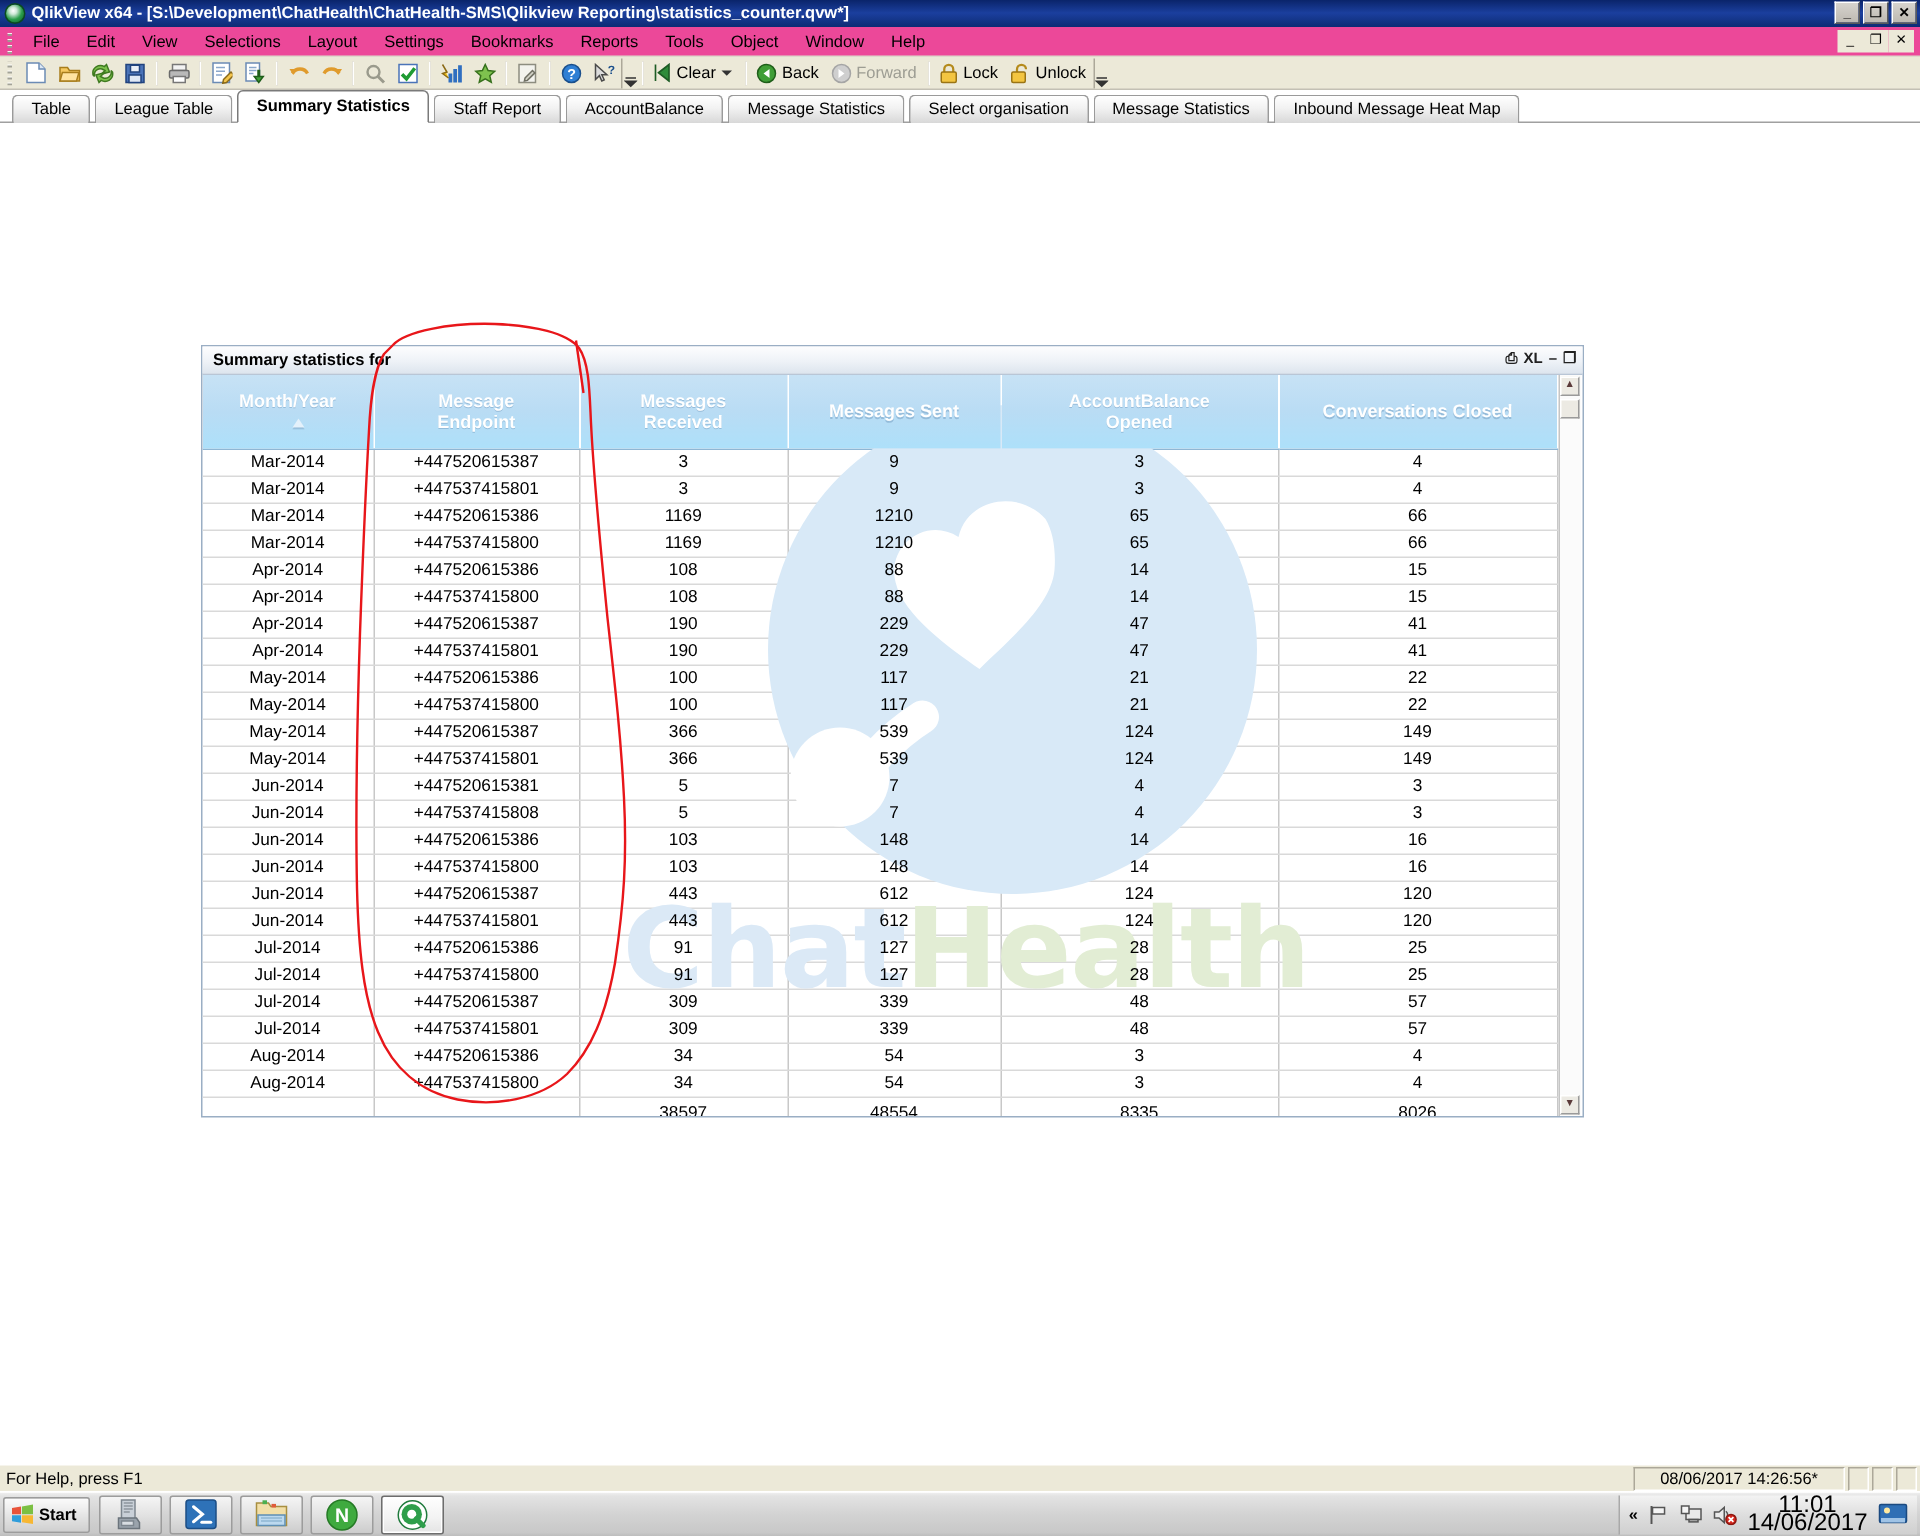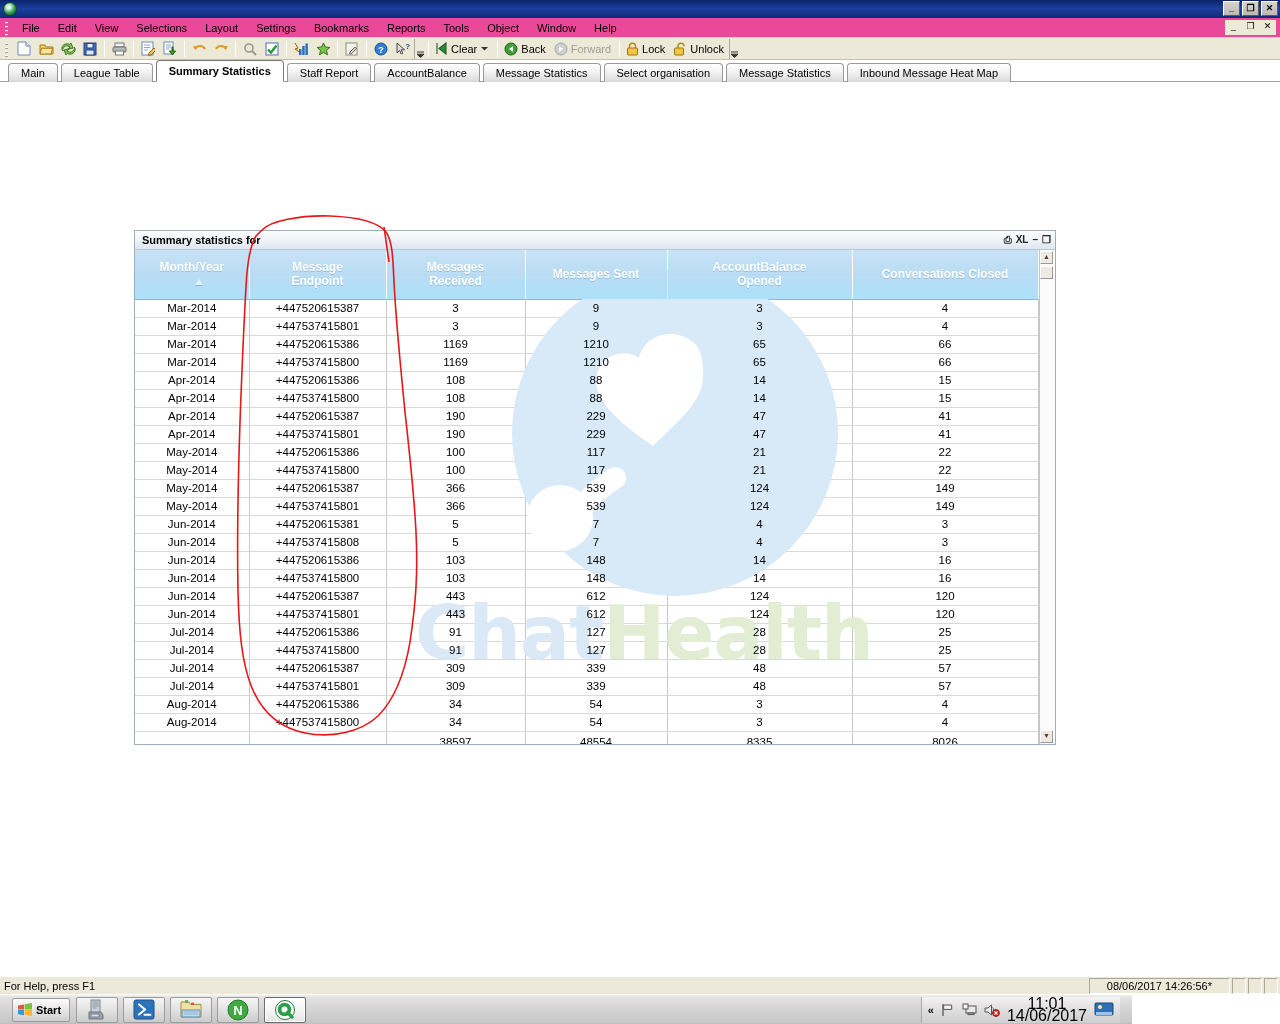--- a/index.html
+++ b/index.html
@@ -183,24 +183,24 @@
   }
   #status-left { padding-left: 4px; text-align: center; }
   #status-right { margin-left: auto; display: flex; align-items: center; }
   .status-pane { border: 1px solid #aca899; border-right-color:#fff; border-bottom-color:#fff;
     height: 16px; line-height: 14px; padding: 0 17px; margin-right: 2px; white-space: nowrap; }
   .status-pane.sm { width: 14px; padding: 0; }
 
   
   #taskbar {
     position: absolute; left: 0; bottom: 0;
-    width: 1132px; height: 30px;
+    width: 1280px; height: 30px;
     background: linear-gradient(to bottom,#f0f0f0 0%,#e3e3e3 8%,#d3d3d3 50%,#c8c8c8 92%,#bdbdbd 100%);
     border-top: 1px solid #ffffff;
-    display: flex; align-items: center; padding: 0 12px;
+    display: flex; align-items: center; padding: 0 2px;
   }
   #start-btn {
     height: 24px; display: flex; align-items: center; gap: 3px;
     padding: 0 8px 0 4px; margin-right: 6px;
     background: linear-gradient(to bottom,#fbfbfb 0%,#e8e8e8 45%,#cfcfcf 100%);
     border: 1px solid #9c9c9c; border-radius: 2px;
     font-weight: bold; font-size: 11px; color: #000;
   }
   .task-btn {
     width: 42px; height: 26px; margin-right: 5px;
@@ -214,20 +214,21 @@
     padding: 0 6px; border-left: 1px solid #a9a9a9;
     background: linear-gradient(to bottom,#f3f3f3 0%,#dedede 50%,#cfcfcf 100%);
   }
   #tray-clock { text-align: center; font-size: 16px; line-height: 12px; color: #000; }
 </style>
 </head>
 <body>
 
 <div id="titlebar">
   <span id="title-icon"></span>
+  <span id="title-text">QlikView x64 - [S:\Development\ChatHealth\ChatHealth-SMS\Qlikview Reporting\statistics_counter.qvw*]</span>
   <span id="win-btns">
     <span class="win-btn">_</span>
     <span class="win-btn">❐</span>
     <span class="win-btn">✕</span>
   </span>
 </div>
 
 <div id="menubar">
   <span class="grip"></span>
   <span class="menu-item">File</span>
@@ -407,21 +408,21 @@
     <span>Unlock</span>
   </span>
   <span class="tb-overflow">
     <svg width="9" height="9" viewBox="0 0 9 9">
         <path d="M1 2h7M1 4.2l3.5 3.3L8 4.2z" stroke="#333" fill="#333"></path>
       </svg>
   </span>
 </div>
 
 <div id="tabrow">
-  <div class="tab">Main</div>
+  <div class="tab">Table</div>
   <div class="tab">League Table</div>
   <div class="tab active">Summary Statistics</div>
   <div class="tab">Staff Report</div>
   <div class="tab">AccountBalance</div>
   <div class="tab">Message Statistics</div>
   <div class="tab">Select organisation</div>
   <div class="tab">Message Statistics</div>
   <div class="tab">Inbound Message Heat Map</div>
 </div>
 

